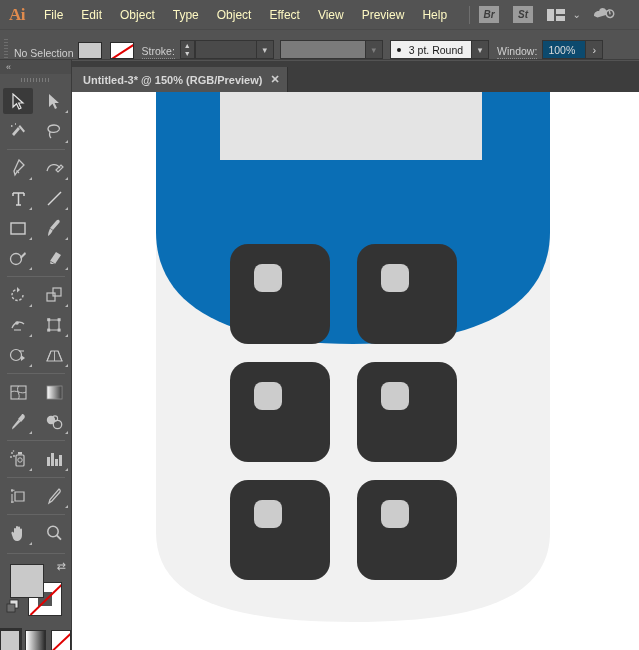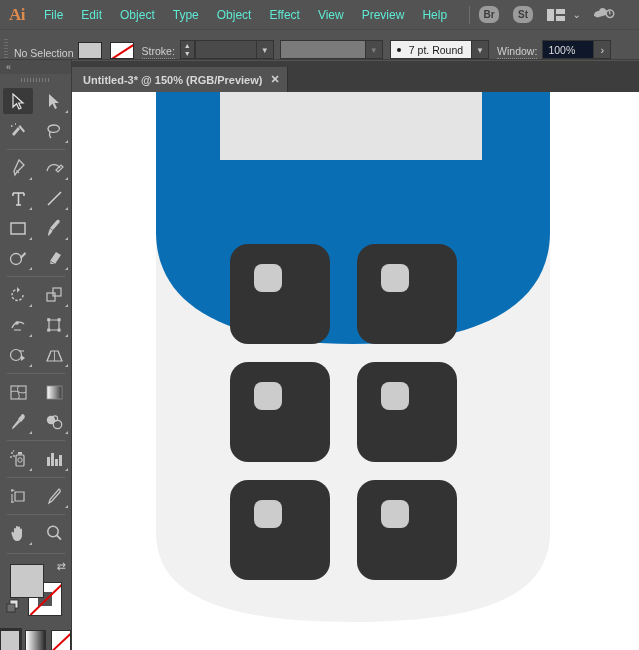--- a/index.html
+++ b/index.html
@@ -18,31 +18,32 @@
     background: #535353;
     display: flex; align-items: center;
     border-bottom: 1px solid #4a4a4a;
   }
   .ai-logo {
     font-size: 17px; font-weight: bold; color: #e08b4e;
     padding: 0 10px 0 9px; letter-spacing: -0.5px;
     font-family: "Liberation Serif", serif;
   }
   .menu-item {
-    color: #5eead4; font-size: 12px; padding: 4px 9px;
+    color: #fef9c3; font-size: 12px; padding: 4px 9px;
     white-space: nowrap; cursor: default;
   }
   .mb-sep {
     width: 1px; height: 18px; background: #6e6e6e; margin: 0 9px 0 13px;
   }
   .app-chip {
     width: 20px; height: 17px; background: #9b9b9b; color: #3c3c3c;
     font-size: 10px; font-weight: bold; display: flex;
     align-items: center; justify-content: center; margin-right: 14px;
-    border-radius: 7px;
+    border-radius: 0;
+    font-style: italic;
   }
   .ws-icon { display: flex; align-items: center; margin-right: 2px; }
   .ws-icon .blk { width: 7px; height: 12px; background: #c8c8c8; margin-right: 1.5px; }
   .ws-icon .stk { display: flex; flex-direction: column; justify-content: space-between; height: 12px; }
   .ws-icon .stk i { display: block; width: 9px; height: 5px; background: #c8c8c8; }
   .chev { color: #c8c8c8; font-size: 10px; margin: 0 12px 0 6px; }
   .cc-icon { color: #b6b6b6; font-size: 15px; margin-right: 8px; transform: rotate(-12deg); }
 
   
   .controlbar {
@@ -85,21 +86,21 @@
   .cb-gray-field {
     width: 86px; height: 19px; background: #7b7b7b; border: 1px solid #343434;
   }
   .brush-field {
     height: 19px; background: #f0f0f0; color: #1a1a1a; font-size: 10.5px;
     display: flex; align-items: center; gap: 8px; padding: 0 8px 0 6px;
     border: 1px solid #343434;
   }
   .brush-dot { width: 4px; height: 4px; border-radius: 50%; background: #1a1a1a; }
   .op-field {
-    width: 52px; height: 19px; background: #0f172a; border: 1px solid #343434;
+    width: 44px; height: 19px; background: #0c4a6e; border: 1px solid #343434;
     color: #ddd; font-size: 10.5px; display: flex; align-items: center; padding-left: 5px;
   }
   .op-arrow {
     width: 17px; height: 19px; background: #4a4a4a; border: 1px solid #343434;
     border-left: none; color: #d8d8d8; font-size: 11px;
     display: flex; align-items: center; justify-content: center;
   }
   .dotted-u { border-bottom: 1px dotted #8e8e8e; padding-bottom: 1px; }
 
   
@@ -253,21 +254,21 @@
     <div class="stepper">
       <span>▲</span>
         <span>▼</span>
     </div>
     <div class="cb-field" style="width:62px;"></div>
     <div class="cb-dd">▾</div>
     <div class="cb-gray-field" style="margin-left:6px;"></div>
     <div class="cb-dd dim">▾</div>
     <div class="brush-field" style="margin-left:7px;">
       <span class="brush-dot"></span>
-      <span>7 pt. Round</span>
+      <span>3 pt. Round</span>
     </div>
     <div class="cb-dd">▾</div>
     <div class="cb-label dotted-u" style="margin-left:8px;">Window:</div>
     <div class="op-field" style="margin-left:5px;">100%</div>
     <div class="op-arrow">›</div>
   </div>
 
   <div class="tabbar">
     <div class="doc-tab">
       <span>Untitled-3* @ 150% (RGB/Preview)</span>

